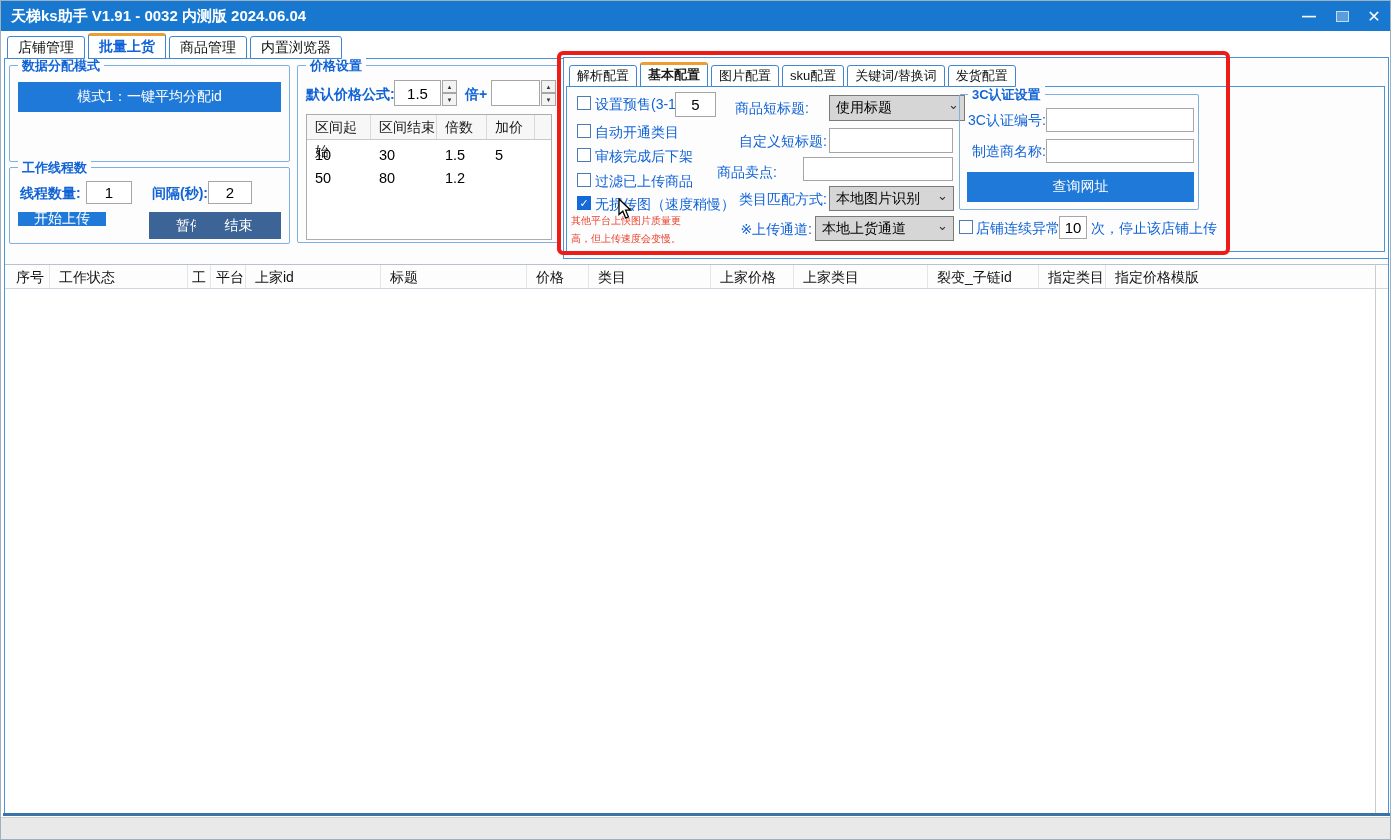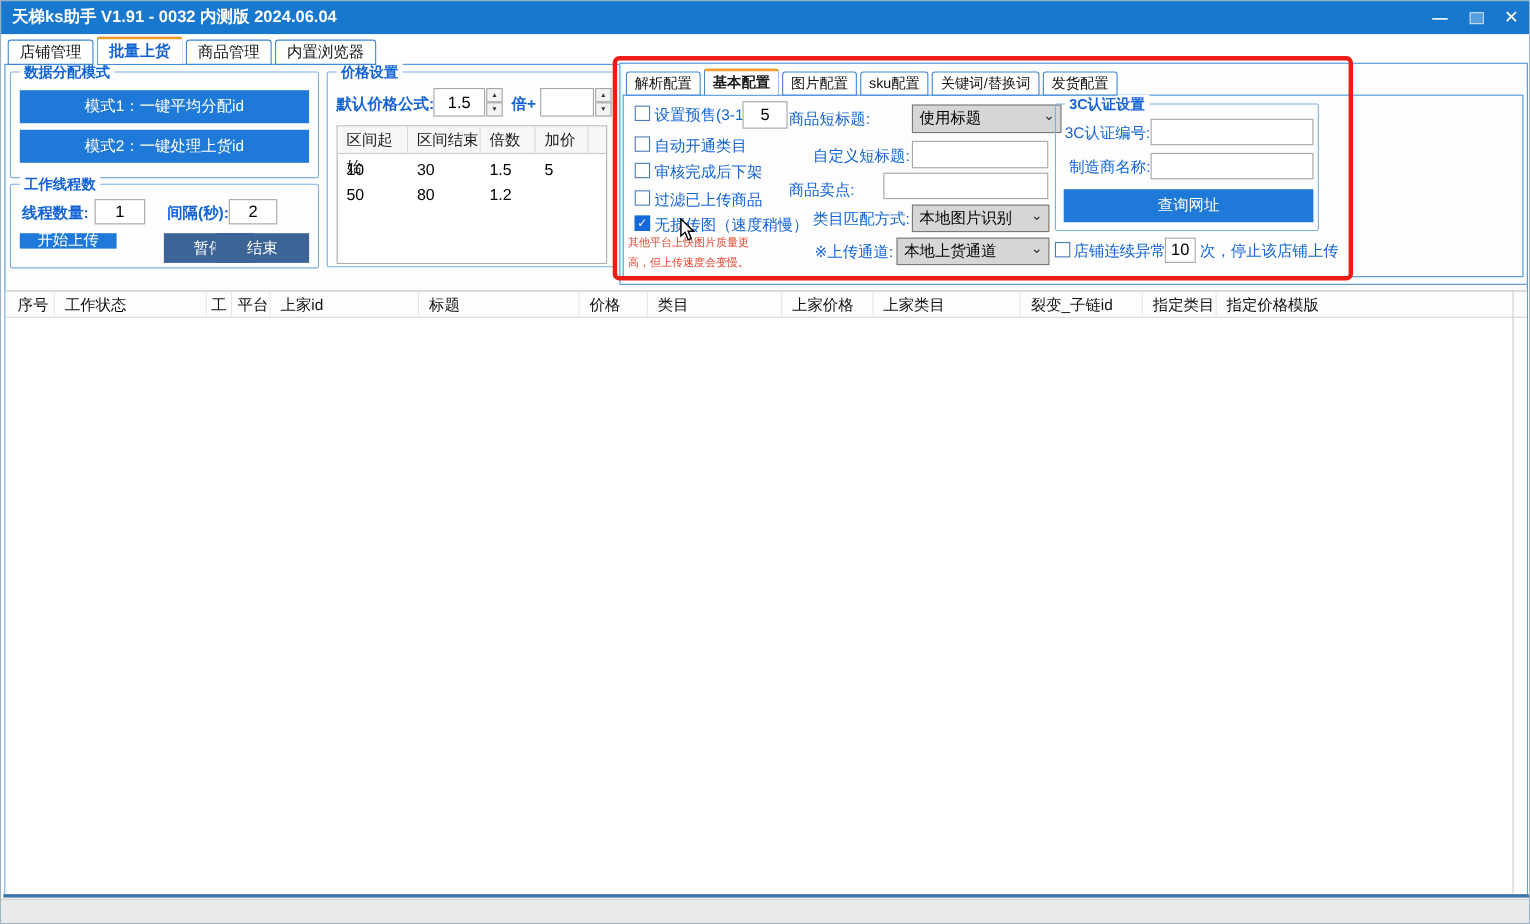--- a/index.html
+++ b/index.html
@@ -79,21 +79,20 @@
     <div class="tab active">批量上货</div>
     <div class="tab">商品管理</div>
     <div class="tab">内置浏览器</div>
   </div>
 
   <div class="content-border"></div>
 
   <div class="groupbox" style="left:8px; top:64px; width:281px; height:97px;">
     <div class="grouplabel">数据分配模式</div>
     <div class="btn-primary" style="left:8px; top:16px; width:263px; height:30px;">模式1：一键平均分配id</div>
-    <div class="btn-primary" style="left:8px; top:52px; width:263px; height:30px;">模式2：一键处理上货id</div>
   </div>
 
   <div class="groupbox" style="left:8px; top:166px; width:281px; height:77px;">
     <div class="grouplabel">工作线程数</div>
     <div class="bluelabel bold" style="left:10px; top:17px;">线程数量:</div>
     <input class="numinput" style="left: 76px; top: 13px; width: 46px; height: 23px;" value="1">
     <div class="bluelabel bold" style="left:142px; top:17px;">间隔(秒):</div>
     <input class="numinput" style="left: 198px; top: 13px; width: 44px; height: 23px;" value="2">
     <div class="btn-primary" style="left:8px; top:44px; width:88px; height:14px;">开始上传</div>
     <div class="btn-steel" style="left:100px; top:44px; width:82px; height:27px;margin-left:39px;">暂停</div>
@@ -153,21 +152,21 @@
 
     <div class="chk" style="left:10px; top:86px;"></div>
     <div class="bluelabel" style="left:28px; top:86px;">过滤已上传商品</div>
 
     <div class="chk checked" style="left:10px; top:109px;"><span>✓</span></div>
     <div class="bluelabel" style="left:28px; top:109px;">无损传图（速度稍慢）</div>
 
     <div class="rednote" style="left:4px; top:127px;">其他平台上快图片质量更</div>
     <div class="rednote" style="left:4px; top:145px;">高，但上传速度会变慢。</div>
 
-    <div class="bluelabel" style="left:150px; top:13px; width:110px; text-align:left;">商品短标题:</div>
+    <div class="bluelabel" style="left:150px; top:13px; width:110px; text-align:center;">商品短标题:</div>
     <div class="combo" style="left:262px; top:8px; width:136px; height:26px;">
       <span>使用标题</span>
       <span class="chev">⌄</span>
     </div>
 
     <div class="bluelabel" style="left:140px; top:46px; width:120px; text-align:right;">自定义短标题:</div>
     <input class="txtinput" style="left: 262px; top: 41px; width: 124px; height: 25px;" value="">
 
     <div class="bluelabel" style="left:125px; top:77px; width:110px; text-align:center;">商品卖点:</div>
     <input class="txtinput" style="left: 236px; top: 70px; width: 150px; height: 24px;" value="">

